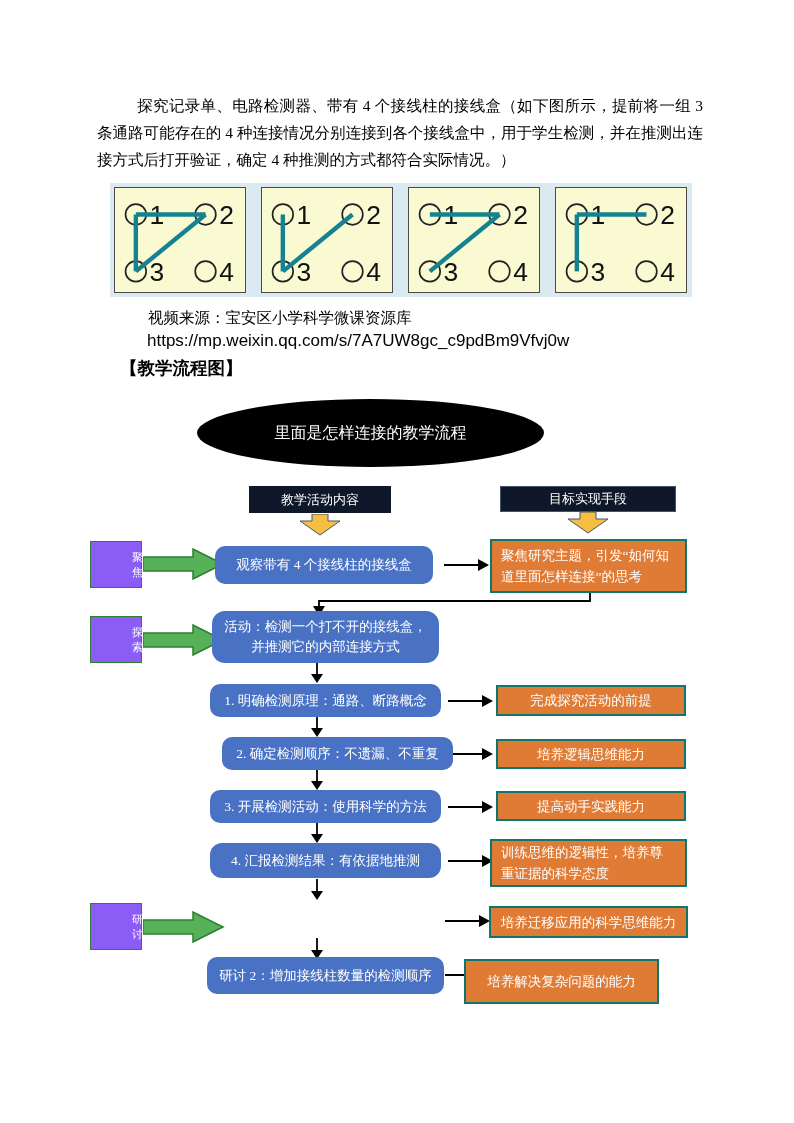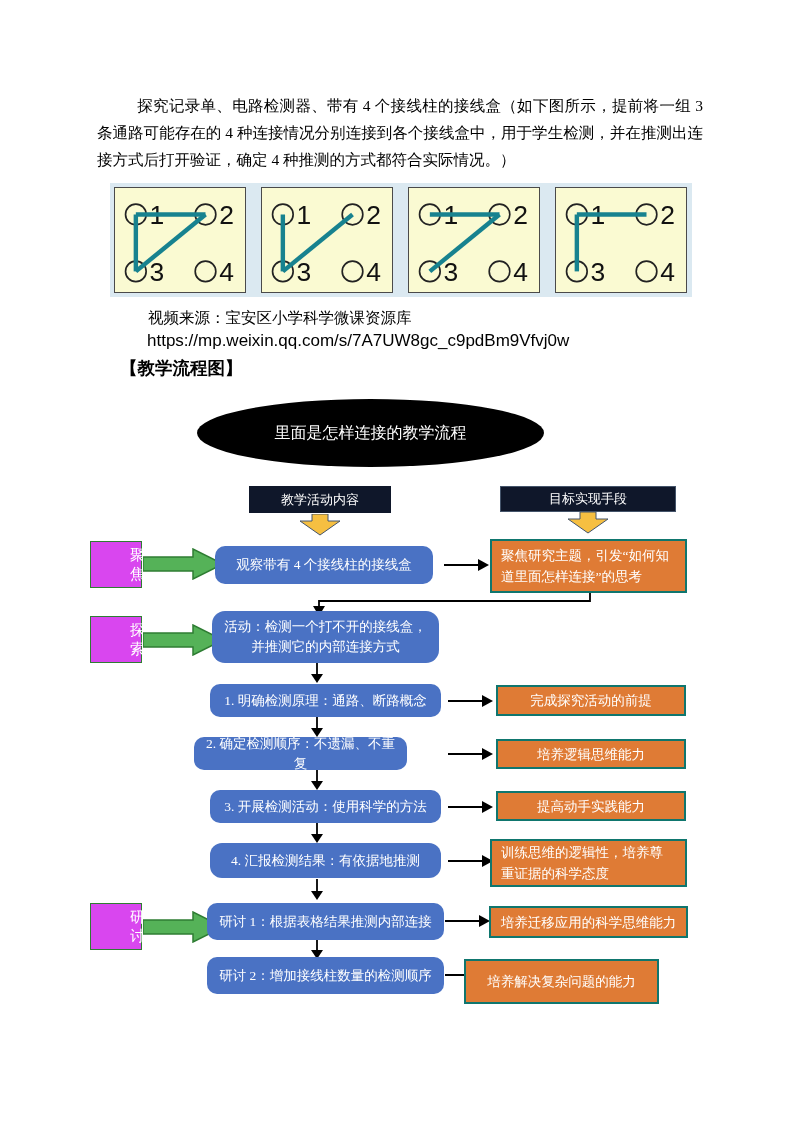--- a/index.html
+++ b/index.html
@@ -14,21 +14,21 @@
   .tbox svg{width:100%;height:100%;display:block;}
   .video-source{left:148px;top:308px;margin:0;font-size:15.5px;}
   .video-url{left:147px;top:331px;font-size:17px;color:#000;text-decoration:none;
              font-family:"Liberation Sans","DejaVu Sans",sans-serif;}
   .section-title{left:120px;top:356px;margin:0;font-size:17.5px;font-weight:bold;
                  font-family:"Liberation Sans","DejaVu Sans",sans-serif;}
   .ellipse{left:197px;top:399px;width:347px;height:68px;background:#000000;border-radius:50%;
            color:#fff;font-size:16px;display:flex;align-items:center;justify-content:center;}
   .yhdr{background:#0f172a;color:#fff;font-size:13px;display:flex;align-items:center;
         justify-content:center;box-sizing:border-box;}
-  .stage{background:#d946ef;border:1.5px solid #2f7d33;color:#fff;font-size:15px;
+  .stage{background:#8b5cf6;border:1.5px solid #2f7d33;color:#fff;font-size:11px;
          display:flex;align-items:center;justify-content:center;box-sizing:border-box;padding-left:43px;}
   .act{background:#4a72c4;color:#fff;font-size:13.5px;border-radius:10px;display:flex;
        align-items:center;justify-content:center;text-align:center;line-height:20px;
        padding:12px 6px;box-sizing:border-box;z-index:2;}
   .goal{background:#df7b35;color:#fff;font-size:13.5px;border:2px solid #0f766e;display:flex;
         align-items:center;justify-content:center;text-align:center;line-height:21px;
         padding:4px 9px;box-sizing:border-box;z-index:2;}
   .goal-left{justify-content:flex-start;text-align:left;}
   .conn{z-index:1;}
 </style>
@@ -152,21 +152,21 @@
   <svg class="abs conn" style="left:448px;top:694px;" width="46" height="14">
     <line x1="0" y1="7" x2="35" y2="7" stroke="#000" stroke-width="1.8"></line>
       <polygon points="34,1 45,7 34,13" fill="#000"></polygon>
   </svg>
   <div class="abs goal" style="left:496px;top:685px;width:190px;height:31px;">完成探究活动的前提</div>
   <svg class="abs conn" style="left:310px;top:716px;" width="14" height="22">
     <line x1="7" y1="0" x2="7" y2="13" stroke="#000" stroke-width="1.8"></line>
       <polygon points="1,12 13,12 7,21" fill="#000"></polygon>
   </svg>
 
-  <div class="abs act" style="left:194px;top:737px;width:213px;height:33px;text-align:center;">2. 确定检测顺序：不遗漏、不重复</div>
+  <div class="abs act" style="left:222px;top:737px;width:231px;height:33px;text-align:center;">2. 确定检测顺序：不遗漏、不重复</div>
   <svg class="abs conn" style="left:448px;top:747px;" width="46" height="14">
     <line x1="0" y1="7" x2="35" y2="7" stroke="#000" stroke-width="1.8"></line>
       <polygon points="34,1 45,7 34,13" fill="#000"></polygon>
   </svg>
   <div class="abs goal" style="left:496px;top:739px;width:190px;height:30px;">培养逻辑思维能力</div>
   <svg class="abs conn" style="left:310px;top:769px;" width="14" height="22">
     <line x1="7" y1="0" x2="7" y2="13" stroke="#000" stroke-width="1.8"></line>
       <polygon points="1,12 13,12 7,21" fill="#000"></polygon>
   </svg>
 
@@ -185,21 +185,20 @@
   <svg class="abs conn" style="left:448px;top:854px;" width="46" height="14">
     <line x1="0" y1="7" x2="35" y2="7" stroke="#000" stroke-width="1.8"></line>
       <polygon points="34,1 45,7 34,13" fill="#000"></polygon>
   </svg>
   <div class="abs goal goal-left" style="left:490px;top:839px;width:197px;height:48px;">训练思维的逻辑性，培养尊重证据的科学态度</div>
   <svg class="abs conn" style="left:310px;top:879px;" width="14" height="22">
     <line x1="7" y1="0" x2="7" y2="13" stroke="#000" stroke-width="1.8"></line>
       <polygon points="1,12 13,12 7,21" fill="#000"></polygon>
   </svg>
 
-  <div class="abs act" style="left:207px;top:903px;width:237px;height:37px;">研讨 1：根据表格结果推测内部连接</div>
   <svg class="abs conn" style="left:445px;top:914px;" width="46" height="14">
     <line x1="0" y1="7" x2="35" y2="7" stroke="#000" stroke-width="1.8"></line>
       <polygon points="34,1 45,7 34,13" fill="#000"></polygon>
   </svg>
   <div class="abs goal" style="left:489px;top:906px;width:199px;height:32px;">培养迁移应用的科学思维能力</div>
   <svg class="abs conn" style="left:310px;top:938px;" width="14" height="22">
     <line x1="7" y1="0" x2="7" y2="13" stroke="#000" stroke-width="1.8"></line>
       <polygon points="1,12 13,12 7,21" fill="#000"></polygon>
   </svg>
 

